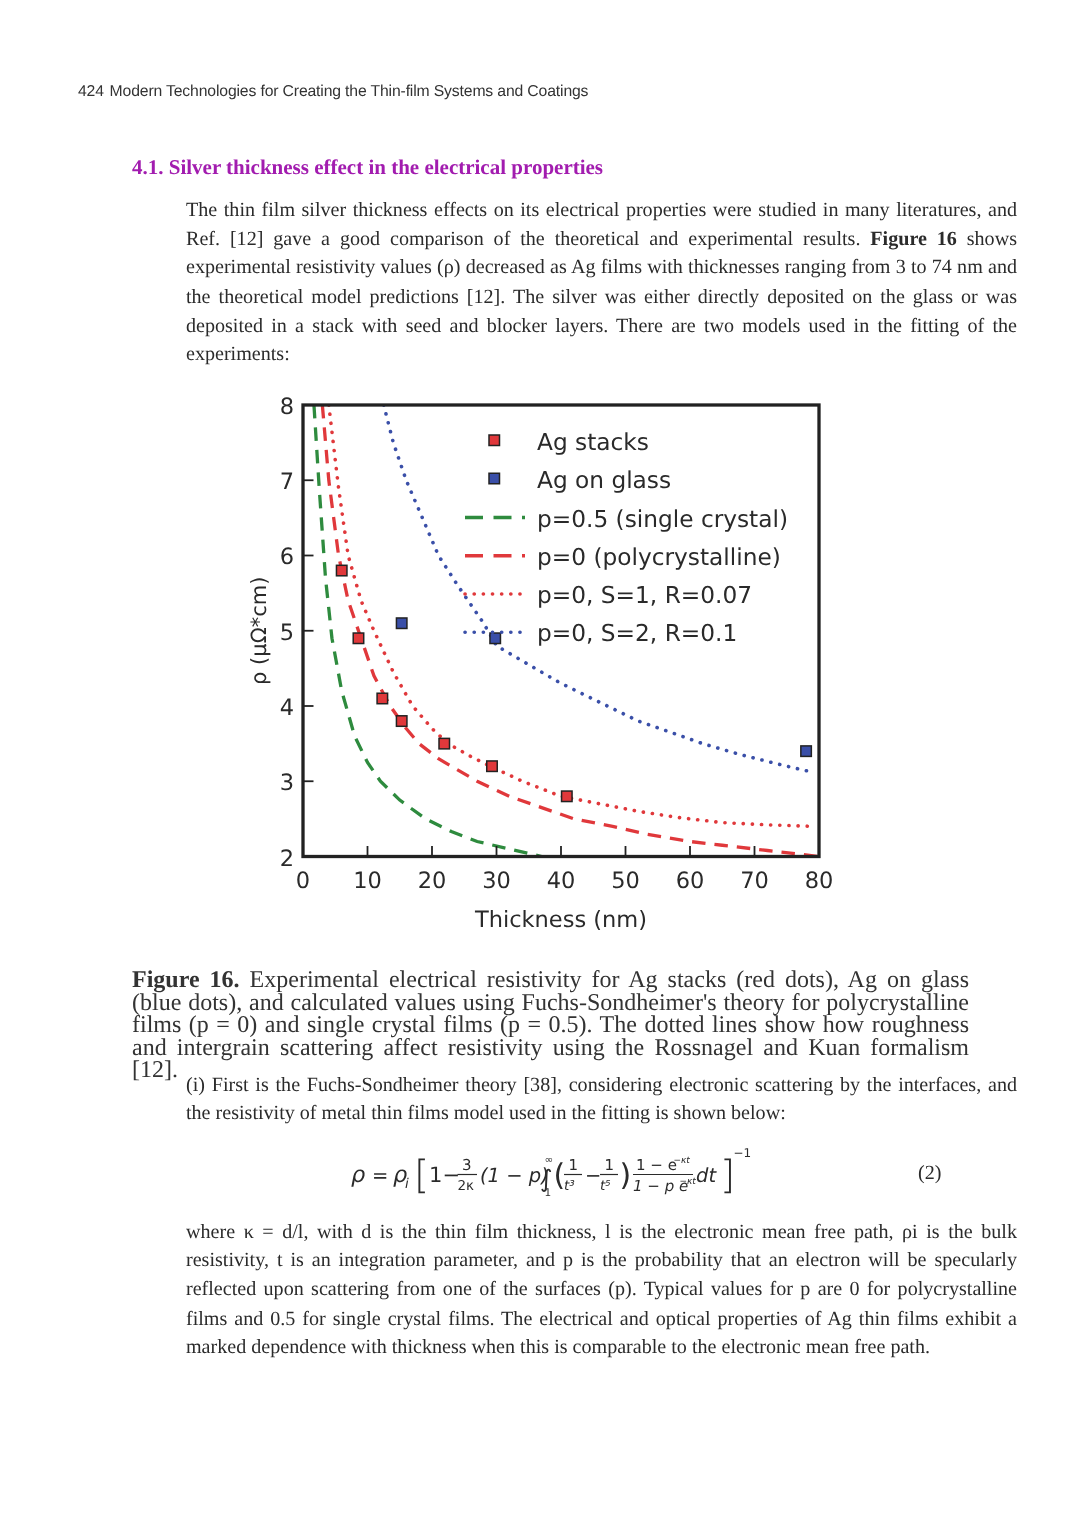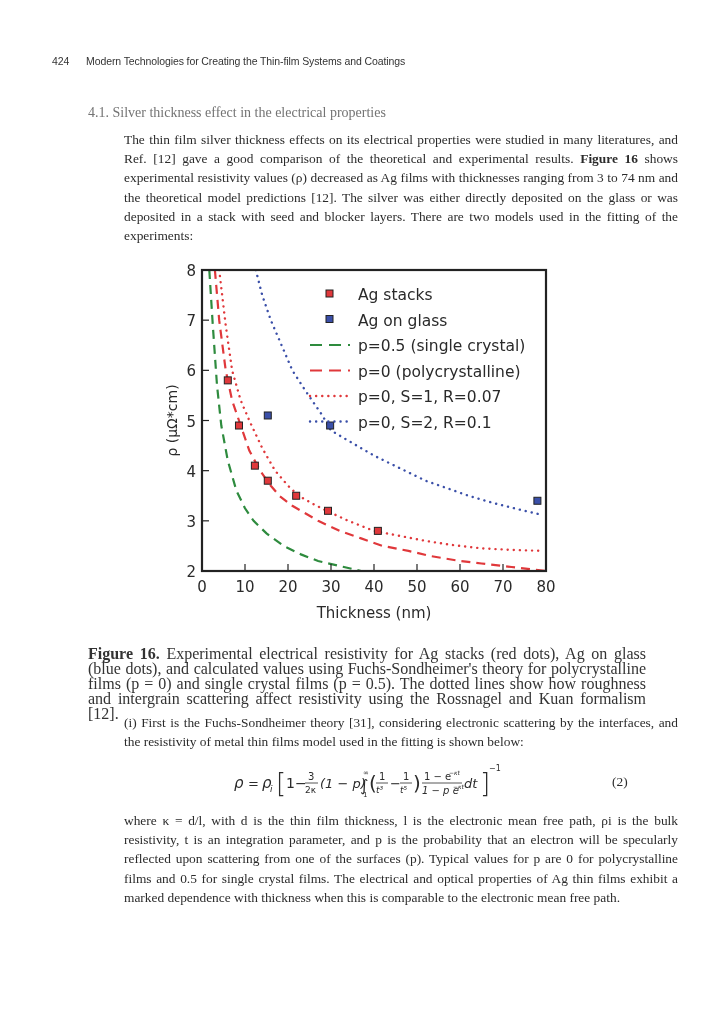--- a/index.html
+++ b/index.html
@@ -1,19 +1,19 @@
 <!DOCTYPE html>
 <html><head>
 <meta charset="utf-8">
 <style>
   html, body { margin:0; padding:0; background:#ffffff; }
   body { width:723px; height:1024px; position:relative; overflow:hidden; color:#2a2a2a; }
   .running-head { position:absolute; left:52px; top:55px; font-family:"Liberation Sans", sans-serif; font-size:10.5px; color:#333; letter-spacing:-0.1px; }
-  .running-head .pg { margin-right:14px; }
-  .section-title { position:absolute; left:88px; top:105px; font-family:"Liberation Serif", serif; font-weight:normal; font-size:14px; color:#737373; }
+  .running-head .pg { margin-right:1px; }
+  .section-title { position:absolute; left:88px; top:105px; font-family:"Liberation Serif", serif; font-weight:bold; font-size:14px; color:#a21caf; }
   .para { position:absolute; left:88px; width:554px; font-family:"Liberation Serif", serif; font-size:13.4px; line-height:19.2px; color:#2b2b2b; text-align:justify;margin-left:36px; }
   .para b { font-weight:bold; }
   #p1 { top:130px; }
   #p2 { top:713px; }
   #p3 { top:811px;font-family:Liberation Serif, serif; }
   .chart-wrap { position:absolute; left:150px; top:252px; width:430px; height:380px; }
   .caption { position:absolute; left:88px; top:646px; width:558px; font-family:"Liberation Serif", serif; font-size:16px; line-height:15px; color:#333; text-align:justify; }
   .caption b { font-weight:bold; }
   .equation { position:absolute; left:232px; top:762px; width:300px; height:40px; font-family:"Liberation Serif", serif; font-size:14px; color:#2b2b2b; }
   .eq-num { position:absolute; left:612px; top:774px; font-family:"Liberation Serif", serif; font-size:13.4px; color:#2b2b2b; }
@@ -97,21 +97,21 @@
       <text x="208" y="124.5" font-size="15.5" fill="#2a2a2a">p=0 (polycrystalline)</text>
       <line x1="160" y1="144" x2="200" y2="144" stroke="#e0383b" stroke-width="2.4" stroke-dasharray="0.1,6" stroke-linecap="round"></line>
       <text x="208" y="150" font-size="15.5" fill="#2a2a2a">p=0, S=1, R=0.07</text>
       <line x1="160" y1="169.5" x2="200" y2="169.5" stroke="#3a4fa8" stroke-width="2.4" stroke-dasharray="0.1,6" stroke-linecap="round"></line>
       <text x="208" y="175.5" font-size="15.5" fill="#2a2a2a">p=0, S=2, R=0.1</text>
     </svg>
 </div>
 
 <div class="caption"><b>Figure 16.</b><span> Experimental electrical resistivity for Ag stacks (red dots), Ag on glass (blue dots), and calculated values using Fuchs-Sondheimer's theory for polycrystalline films (p = 0) and single crystal films (p = 0.5). The dotted lines show how roughness and intergrain scattering affect resistivity using the Rossnagel and Kuan formalism [12].</span></div>
 
-<div class="para" id="p2">(i) First is the Fuchs-Sondheimer theory [31], considering electronic scattering by the interfaces, and the resistivity of metal thin films model used in the fitting is shown below:</div>
+<div class="para" id="p2">(i) First is the Fuchs-Sondheimer theory [38], considering electronic scattering by the interfaces, and the resistivity of metal thin films model used in the fitting is shown below:</div>
 
 <div class="equation">
   <svg width="300" height="44" viewBox="0 0 300 44">
     <g font-family="Liberation Serif, serif" fill="#2b2b2b">
       <text x="2" y="26" font-size="15" font-style="italic">ρ</text>
       <text x="16" y="26" font-size="13">=</text>
       <text x="30" y="26" font-size="15" font-style="italic">ρ</text>
       <text x="38" y="30" font-size="9" font-style="italic">i</text>
       <text x="44" y="30" font-size="26" font-weight="lighter">[</text>
       <text x="54" y="26" font-size="14">1</text>

